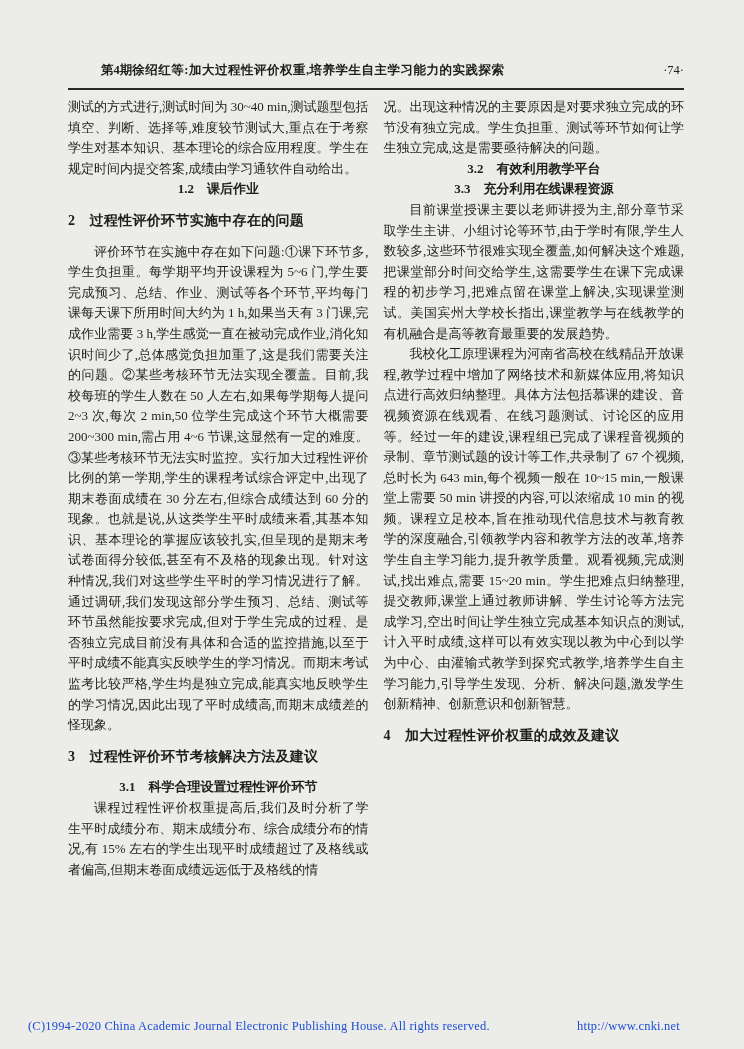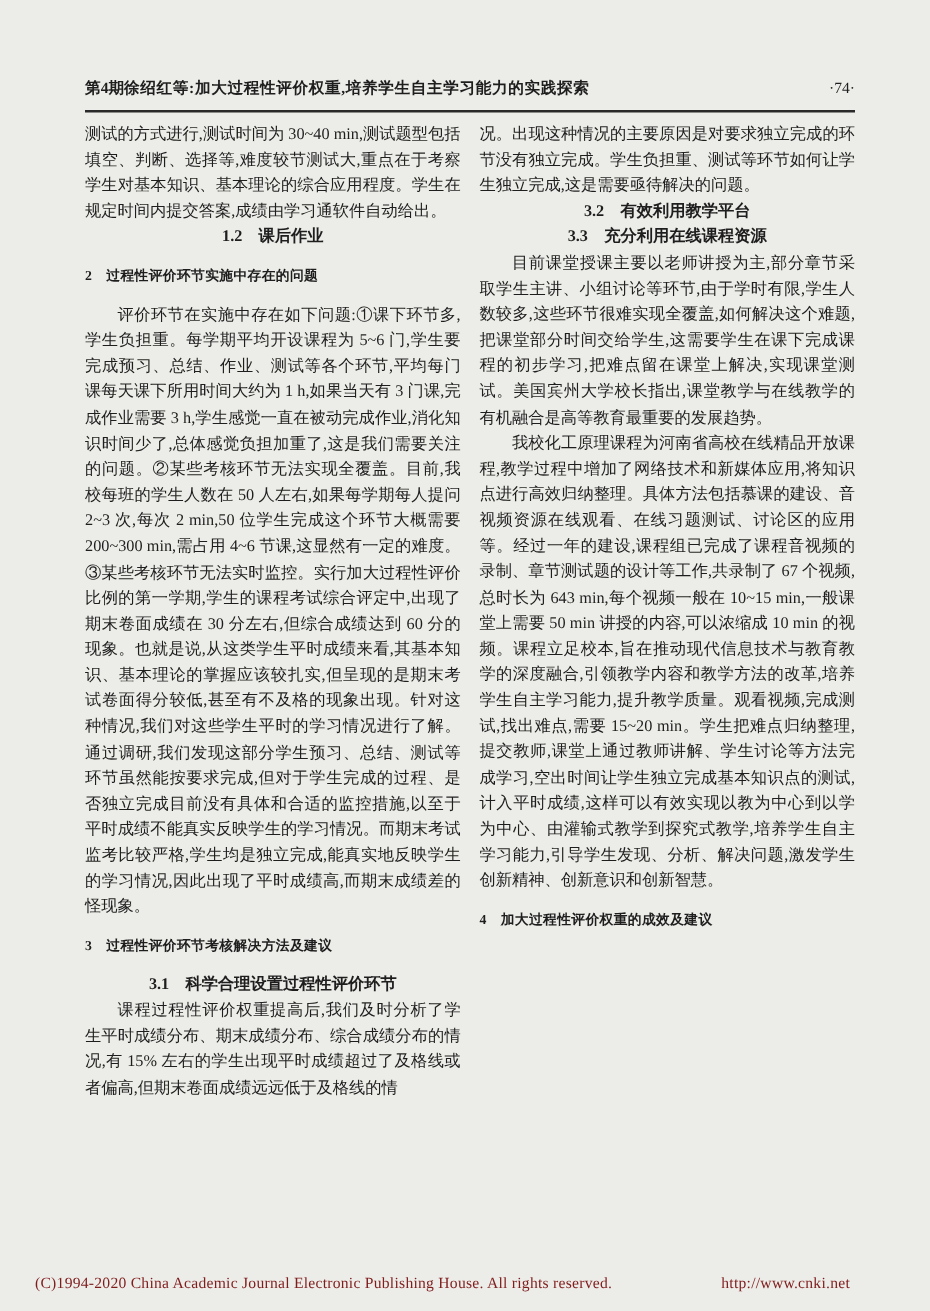--- a/index.html
+++ b/index.html
@@ -13,48 +13,48 @@
   .page { position: relative; width: 744px; height: 1049px; }
 
   
   .header {
     position: absolute; top: 62px; left: 68px; width: 616px;
     display: flex; justify-content: space-between; align-items: baseline;
     font-size: 12.5px; font-weight: 700;
     padding-bottom: 9px;
     border-bottom: 2px solid #2a2a2a;
   }
-  .header .issue { flex: 0 0 auto; }
+  .header .issue { flex: 0 0 auto; margin-left: 33px; }
   .header .running-title { flex: 1 1 auto; text-align: left; letter-spacing: 0.5px; }
   .header .pagenum { flex: 0 0 auto; font-weight: 400; }
 
   
   .columns {
     position: absolute; top: 97px; left: 68px; width: 616px;
     display: flex; gap: 15px;
   }
   .col { flex: 1 1 0; font-size: 13px; line-height: 20.6px; text-align: justify; }
 
   .block.paragraph { margin: 0; }
   .block.indent { text-indent: 2em; }
   .block.h1 {
-    font-weight: 700; font-size: 11px;
+    font-weight: 700; font-size: 14px;
     margin: 11px 0 10px 0; text-align: left; text-indent: 0;
     letter-spacing: 0.3px;
   }
   .block.h2 {
     font-weight: 700; font-size: 13px;
     margin: 0; text-align: center; text-indent: 0;
   }
 
   
   .footer {
     position: absolute; left: 28px; bottom: 15px; width: 652px;
     display: flex; justify-content: space-between;
-    font-size: 12.5px; color: #7f1d1d; letter-spacing: 0.2px;
+    font-size: 12.5px; color: #1d4ed8; letter-spacing: 0.2px;
     font-family: "Liberation Serif", serif;
   }
 </style>
 </head>
 <body>
 
 <div class="page">
 
   <div class="header">
     <span class="issue">第4期</span>

